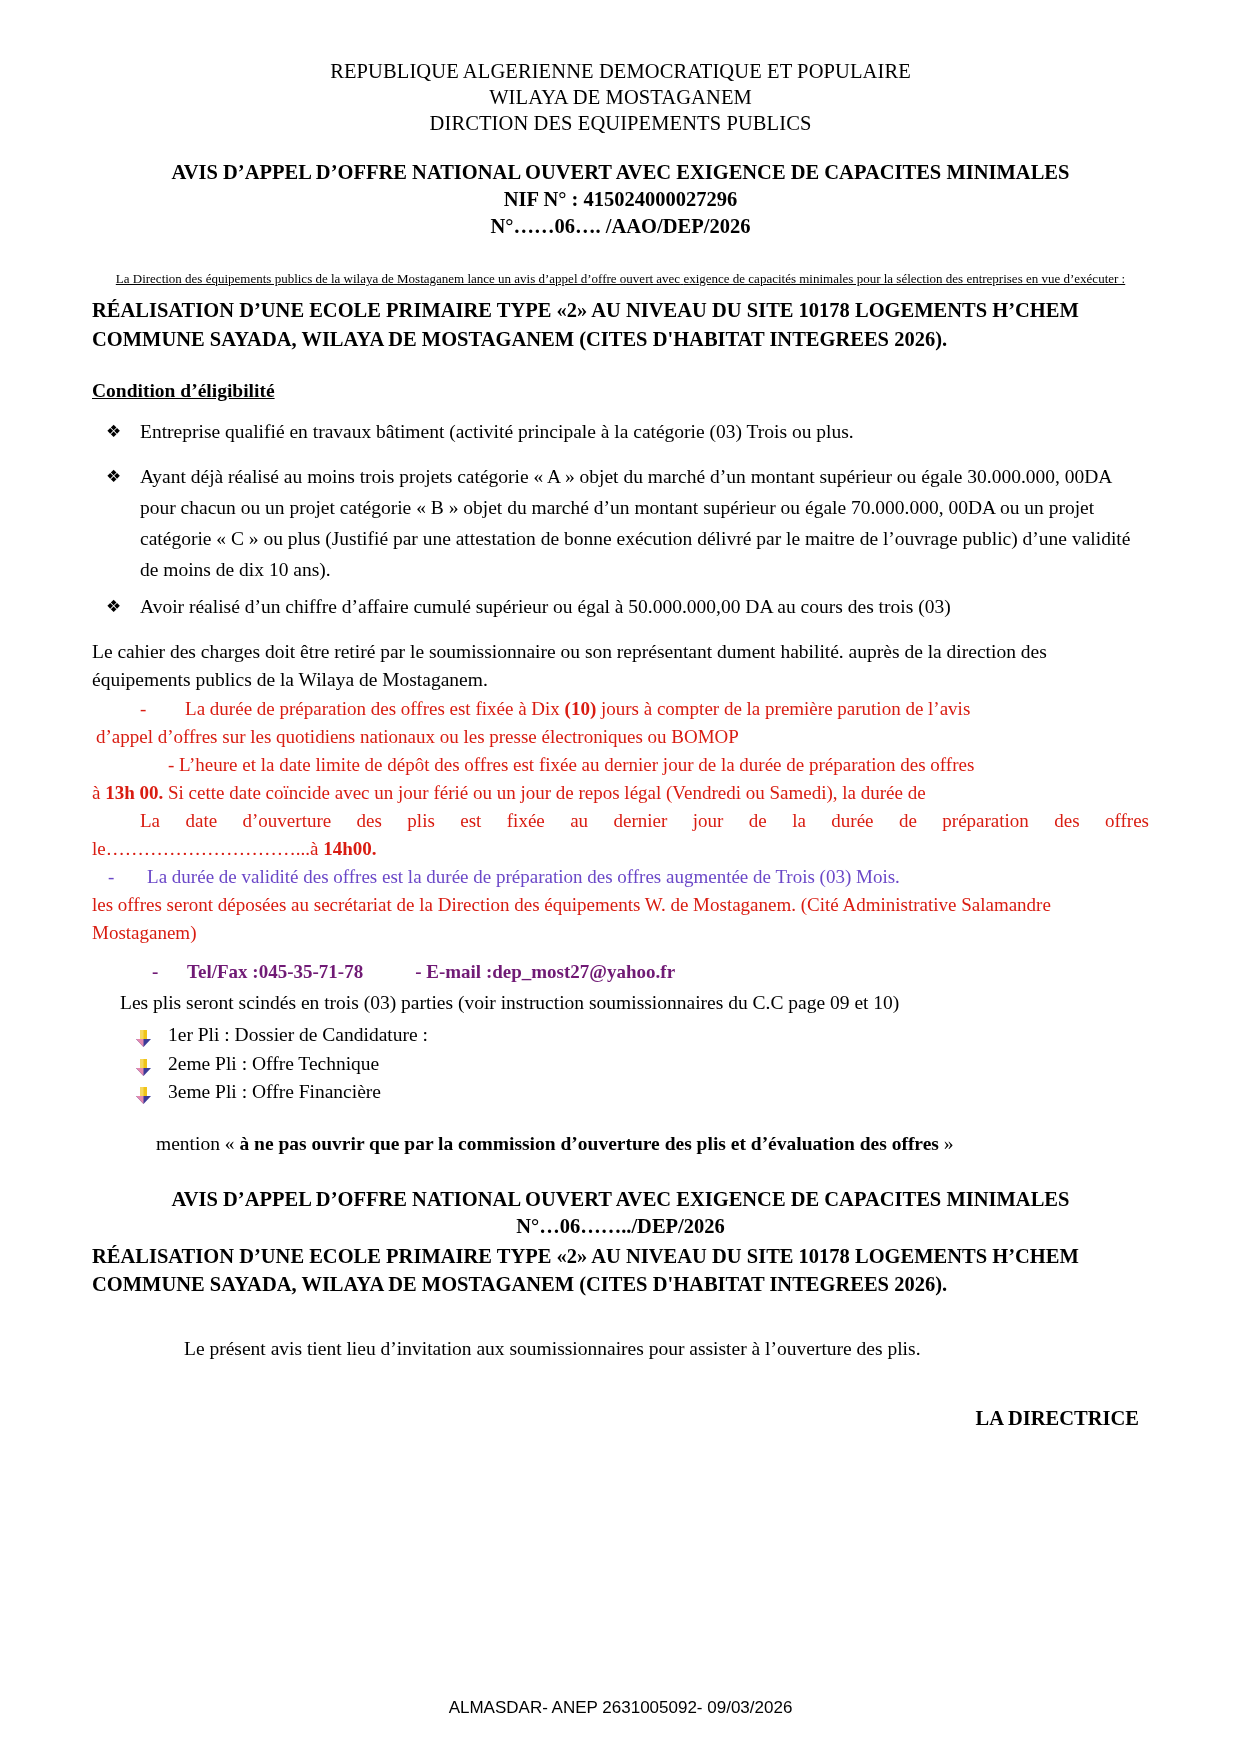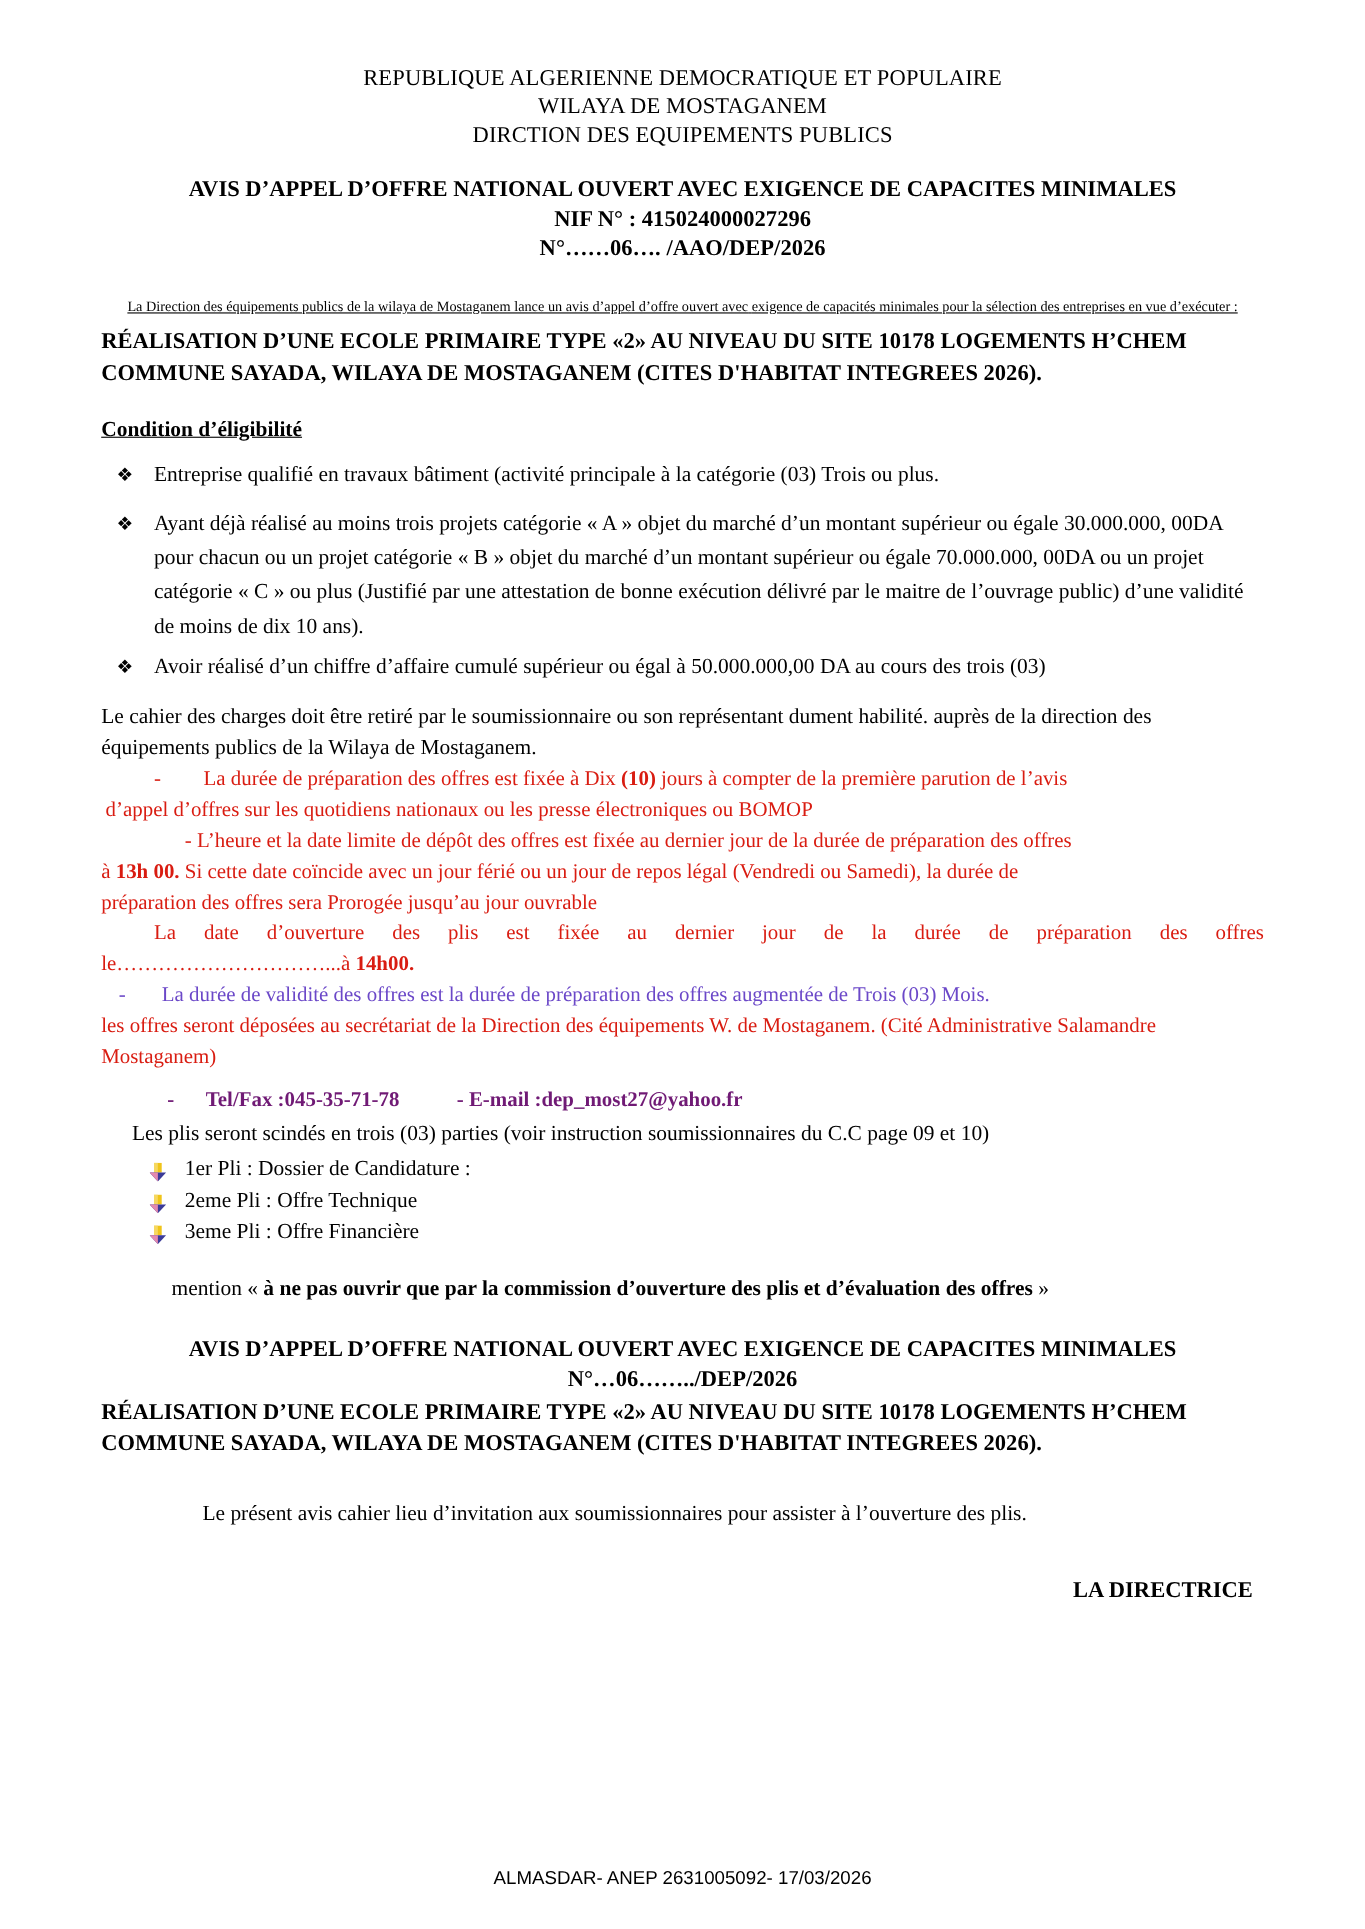--- a/index.html
+++ b/index.html
@@ -261,21 +261,20 @@
     </div>
 
     <div class="n-line red" style="padding-left:4px;">d’appel d’offres sur les quotidiens nationaux  ou les presse électroniques ou BOMOP</div>
 
     <div class="n-line red" style="padding-left:76px;">- L’heure et  la date limite de dépôt des offres est fixée au dernier jour de la durée de préparation des offres</div>
 
     <div class="n-line red">
       <span>à </span><span class="b">13h 00.</span><span> Si cette date  coïncide avec un jour férié ou un jour de repos légal (Vendredi ou Samedi), la durée de</span>
     </div>
 
-    <div class="n-line red">préparation des offres sera Prorogée jusqu’au jour ouvrable</div>
 
     <div class="n-line red n-just">La date d’ouverture des plis est fixée au dernier jour de la durée de préparation des offres</div>
 
     <div class="n-line red">
       <span>le…………………………...à </span><span class="b">14h00.</span>
     </div>
 
     <div class="n-line violet n-dash" style="padding-left:30px;">
       <span>-</span>
       <span style="display:inline-block;width:28px;"></span><span>La durée de validité des offres est la durée de préparation des offres augmentée de Trois (03) Mois.</span>
@@ -329,18 +328,18 @@
   </ul>
 
   <div class="env-para">
     <span class="ind"><span>mention « </span><span class="b">à ne pas ouvrir que par la commission d’ouverture des plis et d’évaluation des offres</span><span> »</span></span>
   </div>
 
   <div class="title-aao-2">AVIS D’APPEL D’OFFRE NATIONAL OUVERT AVEC EXIGENCE DE CAPACITES MINIMALES</div>
   <div class="title-sub">N°…06……../DEP/2026</div>
   <div class="project-title-2">RÉALISATION D’UNE ECOLE PRIMAIRE TYPE «2» AU NIVEAU DU SITE 10178 LOGEMENTS H’CHEM COMMUNE SAYADA, WILAYA DE MOSTAGANEM (CITES D'HABITAT INTEGREES 2026).</div>
 
-  <div class="closing">Le présent avis cahier lieu d’invitation aux soumissionnaires pour assister à l’ouverture des plis.</div>
+  <div class="closing">Le présent avis tient lieu d’invitation aux soumissionnaires pour assister à l’ouverture des plis.</div>
   <div class="signature">LA DIRECTRICE</div>
 
-  <div class="footer">ALMASDAR- ANEP 2631005092- 17/03/2026</div>
+  <div class="footer">ALMASDAR- ANEP 2631005092- 09/03/2026</div>
 
 </div>
 
 </body></html>

